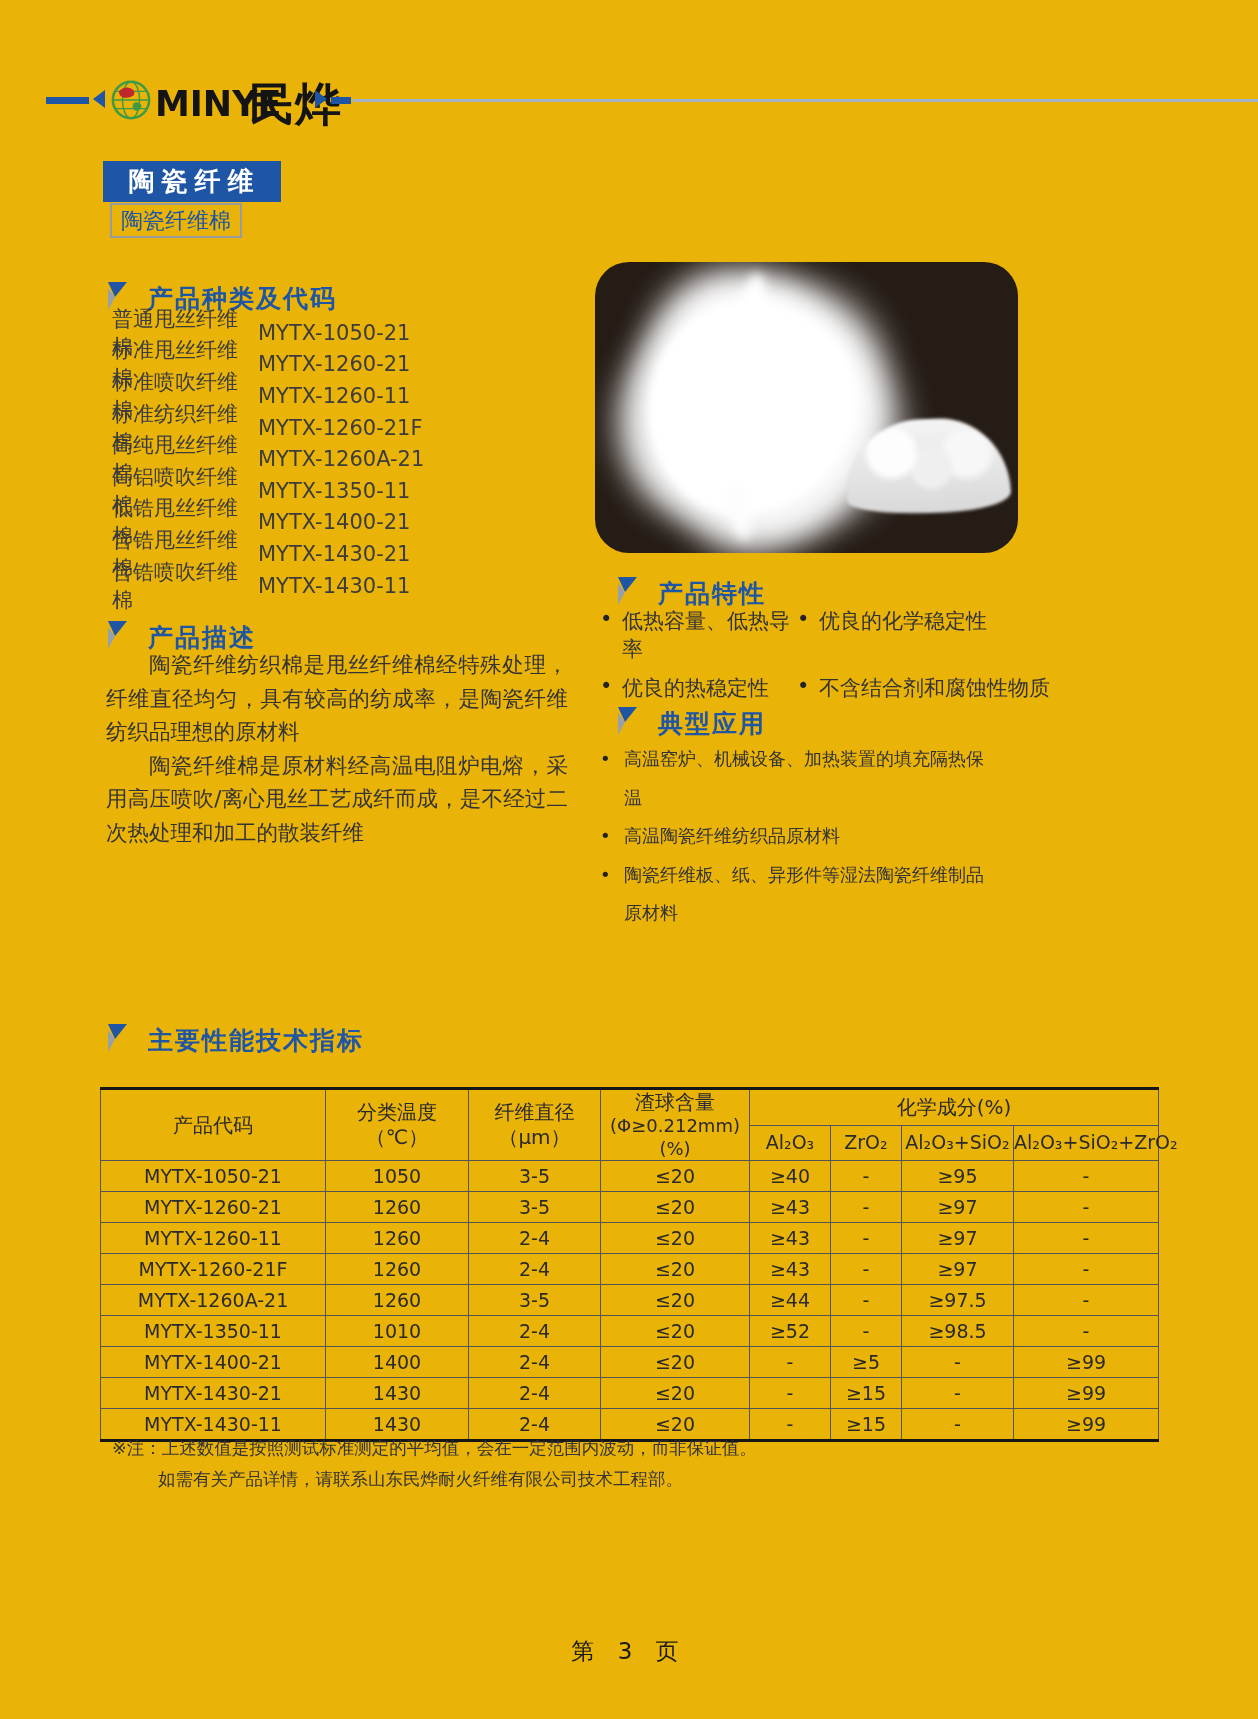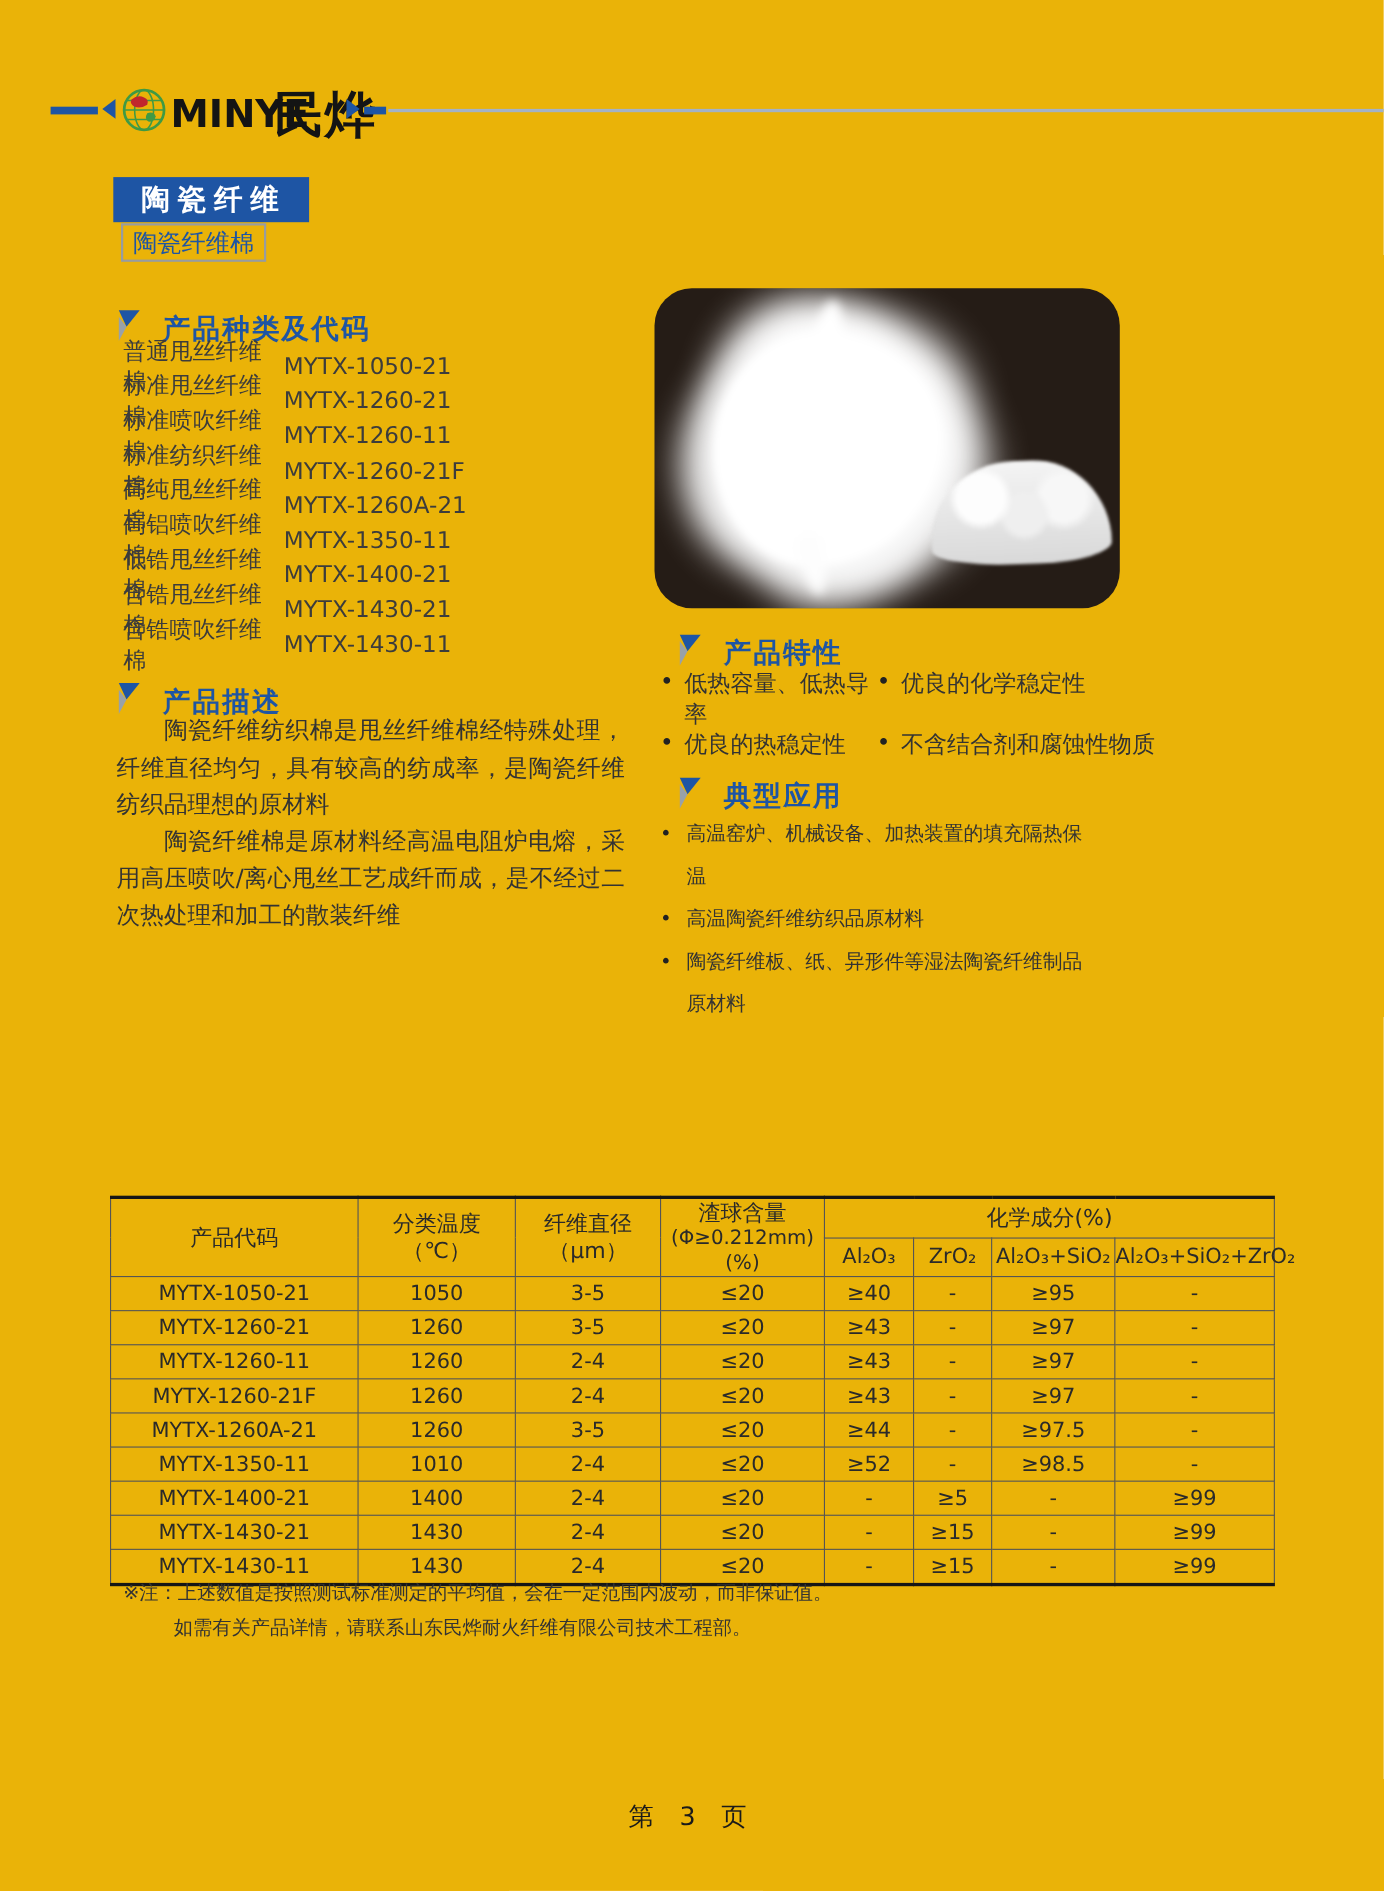--- a/index.html
+++ b/index.html
@@ -56,21 +56,21 @@
     border-radius:50% 50% 50% 50%/20% 20% 80% 80%;transform:rotate(-12deg);filter:blur(3px);}
   .fiber-b{position:absolute;left:251px;top:157px;width:164px;height:94px;
     background:
       radial-gradient(circle at 28% 35%,#fdfdfd 0 16%,transparent 22%),
       radial-gradient(circle at 52% 52%,#efefef 0 18%,transparent 25%),
       radial-gradient(circle at 74% 38%,#f7f7f7 0 15%,transparent 22%),
       linear-gradient(180deg,#f4f4f4,#d8d8d8);
     border-radius:52% 48% 46% 54% / 85% 90% 22% 18%;filter:blur(1.5px);transform:rotate(-2deg);}
   
   .feat-grid{position:absolute;left:598px;top:607px;width:580px;display:grid;
-    grid-template-columns:197px auto;font-size:21px;color:#333;}
+    grid-template-columns:197px auto;row-gap:11px;font-size:21px;color:#333;}
   .feat-item{position:relative;padding-left:24px;}
   .feat-item::before{content:"\2022";position:absolute;left:2px;color:#222;}
   
   .apps-list{position:absolute;left:598px;top:740px;width:402px;font-size:18px;line-height:38.5px;color:#333;}
   .app-item{position:relative;padding-left:26px;}
   .app-item::before{content:"\2022";position:absolute;left:2px;color:#222;}
   
   .spec-table{position:absolute;left:100px;top:1087px;width:1058px;border-collapse:collapse;table-layout:fixed;
     border-top:3px solid #161616;border-bottom:3px solid #161616;}
   .spec-table th,.spec-table td{border:1px solid #555;font-weight:400;color:#2a2a2a;text-align:center;padding:0;}
@@ -218,20 +218,29 @@
   </div>
   <div class="apps-list">
 
       <div class="app-item">高温窑炉、机械设备、加热装置的填充隔热保温</div>
 
       <div class="app-item">高温陶瓷纤维纺织品原材料</div>
 
       <div class="app-item">陶瓷纤维板、纸、异形件等湿法陶瓷纤维制品原材料</div>
     </div>
 
+  <div class="sec-head" style="left:106px;top:1023px;">
+    <span>
+      <svg width="22" height="30" viewBox="0 0 22 30">
+        <polygon points="2,1 21,1 9,16" fill="#1e55a4"></polygon>
+        <polygon points="2,7 9,16 2,29" fill="#98a1a9"></polygon>
+      </svg>
+    </span>
+    <span class="sec-title">主要性能技术指标</span>
+  </div>
 
   <table class="spec-table">
     <colgroup>
       <col style="width:225px">
         <col style="width:143px">
         <col style="width:132px">
         <col style="width:149px">
       <col style="width:81px">
         <col style="width:71px">
         <col style="width:112px">

